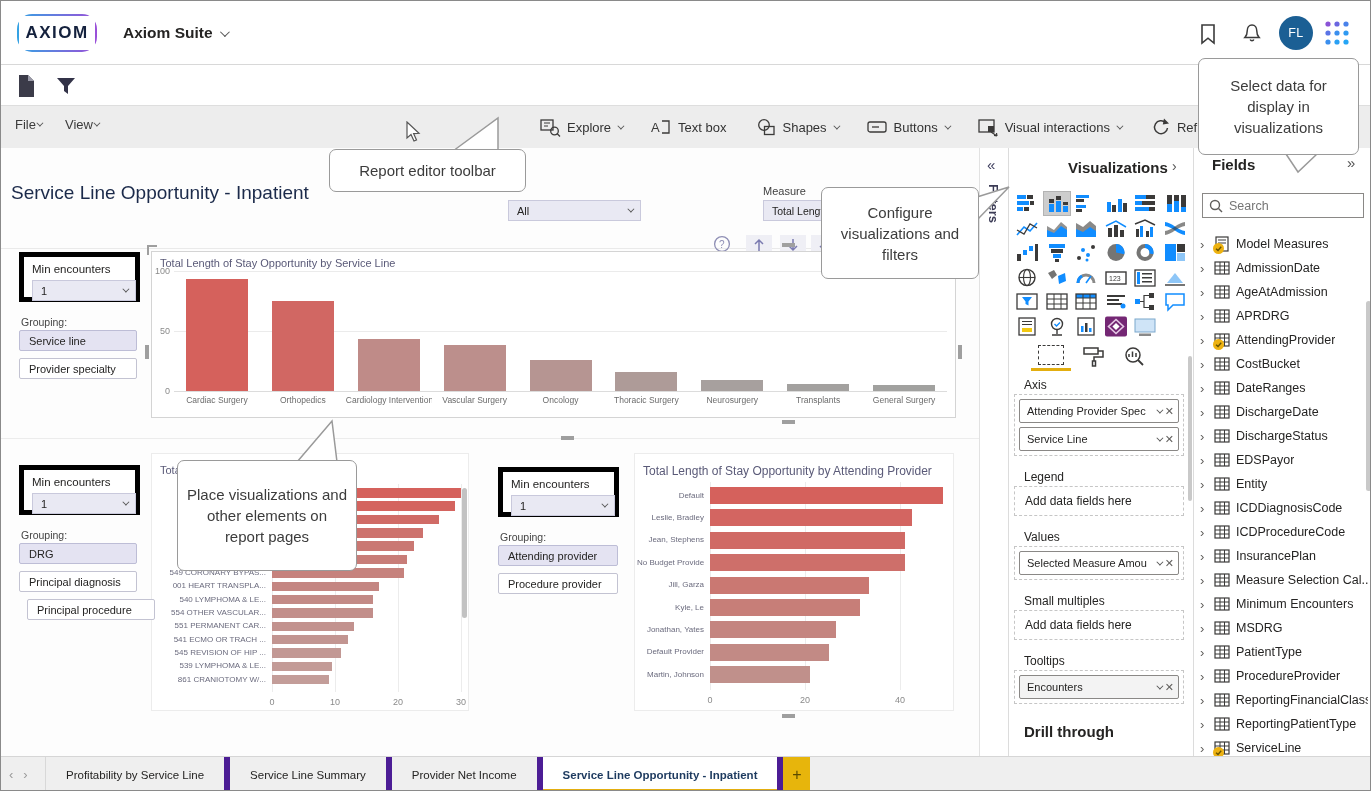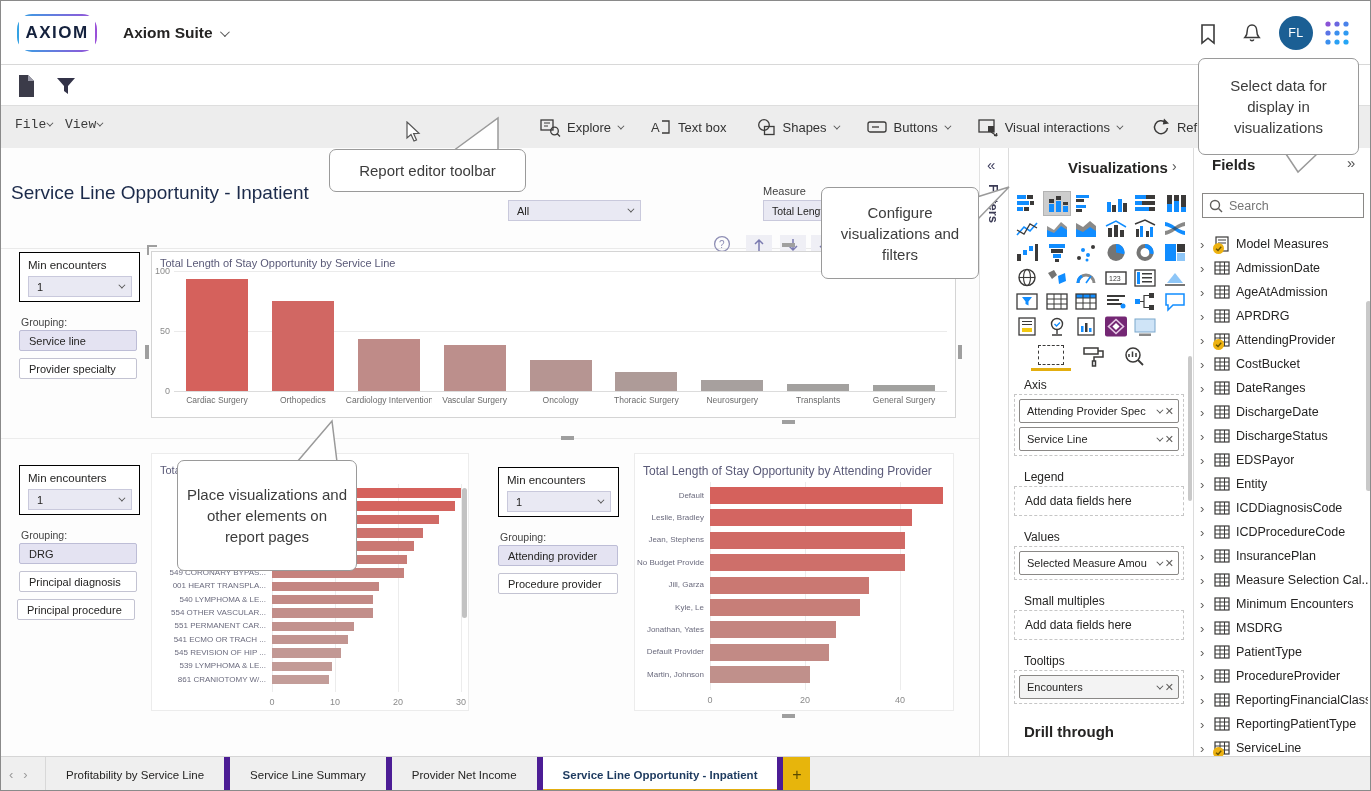--- a/index.html
+++ b/index.html
@@ -14,31 +14,31 @@
     font-size:17px; font-weight:bold; letter-spacing:1.5px; color:#14213d; }
   #appname { position:absolute; left:122px; top:22px; font-size:15.5px; font-weight:600; color:#252423; display:flex; align-items:center; gap:7px; height:20px; }
   .chev { width:7px; height:7px; border-right:1.5px solid #555; border-bottom:1.5px solid #555; transform:rotate(45deg) translateY(-2px); display:inline-block; }
   .chev.sm { width:5px; height:5px; }
   #avatar { position:absolute; left:1278px; top:15px; width:34px; height:34px; border-radius:50%; background:#1b5f94; color:#fff;
     font-size:12.5px; display:flex; align-items:center; justify-content:center; letter-spacing:.5px; }
 
   
   #bar2 { position:absolute; left:0; top:64px; width:1371px; height:41px; background:#fff; border-bottom:1px solid #dedede; }
   #menubar { position:absolute; left:0; top:105px; width:1371px; height:42px; background:#ededed; }
-  .menu-item { position:absolute; top:0; height:36px; display:flex; align-items:center; gap:0; font-size:13px; color:#3b3b3b; cursor:default;font-family:Liberation Mono, monospace; }
+  .menu-item { position:absolute; top:0; height:36px; display:flex; align-items:center; gap:0; font-size:13px; color:#3b3b3b; cursor:default; }
   .mb-action { display:flex; align-items:center; gap:6px; font-size:13px; color:#323232; height:42px; }
   #mb-actions { position:absolute; left:538px; top:0; height:42px; display:flex; gap:28px; align-items:center; }
 
   
   #canvas { position:absolute; left:0; top:147px; width:978px; height:608px; background:#fdfdfd; }
   #rpt-title { position:absolute; left:10px; top:34px; font-size:19px; font-weight:500; color:#1b2a4a; }
   .ddl { position:absolute; height:21px; background:#e9e9f3; border:1px solid #c9c9dc; display:flex; align-items:center;
     font-size:11px; color:#252423; padding:0 8px; justify-content:space-between; }
   .lbl-sm { position:absolute; font-size:11px; color:#3f3f3f; }
-  .card { position:absolute; background:#fff; border:1px solid #000000; }
+  .card { position:absolute; background:#fff; border:5px solid #000000; }
   .grp-btn { position:absolute; height:21px; border:1px solid #c3c3d2; border-radius:2px; background:#fff; font-size:11px; color:#252423;
     display:flex; align-items:center; padding-left:9px; cursor:pointer; }
   .grp-btn.sel { background:#e4e3f2; border-color:#bdbdd6; }
   .viz-card { position:absolute; background:#fff; border:1px solid #ececec; }
   .chart-title { position:absolute; font-size:11px; color:#5a5a78; white-space:nowrap; }
   .handle { position:absolute; background:#9f9f9f; }
   .gridline-h { position:absolute; height:1px; background:#ebebeb; }
   .gridline-v { position:absolute; width:1px; background:#ececec; }
   .axis-lbl { position:absolute; font-size:9px; color:#8a8a8a; }
   .bar { position:absolute; }
@@ -363,21 +363,21 @@
         <div class="card" style="left: 18px; top: 317px; width: 121px; height: 50px;">
           <div style="position: absolute; left: 8px; top: 6px; font-size: 11.5px; color: rgb(37, 36, 35);">Min encounters</div>
           <div class="ddl" style="left: 8px; top: 23px; width: 104px;">
             <span>1</span>
             <span class="chev sm"></span>
           </div>
         </div>
         <div style="position: absolute; left: 20px; top: 381px; font-size: 10.5px; color: rgb(68, 68, 68);">Grouping:</div>
         <div class="grp-btn sel" style="left: 18px; top: 395px; width: 118px;">DRG</div>
         <div class="grp-btn" style="left: 18px; top: 423px; width: 118px;">Principal diagnosis</div>
-        <div class="grp-btn" style="left: 16px; top: 451px; width: 118px;">Principal procedure</div>
+        <div class="grp-btn" style="left: 26px; top: 451px; width: 128px;">Principal procedure</div>
         <div class="card" style="left: 497px; top: 319px; width: 121px; height: 50px;">
           <div style="position: absolute; left: 8px; top: 6px; font-size: 11.5px; color: rgb(37, 36, 35);">Min encounters</div>
           <div class="ddl" style="left: 8px; top: 23px; width: 104px;">
             <span>1</span>
             <span class="chev sm"></span>
           </div>
         </div>
         <div style="position: absolute; left: 499px; top: 383px; font-size: 10.5px; color: rgb(68, 68, 68);">Grouping:</div>
         <div class="grp-btn sel" style="left: 497px; top: 397px; width: 120px;">Attending provider</div>
         <div class="grp-btn" style="left: 497px; top: 425px; width: 120px;">Procedure provider</div>

